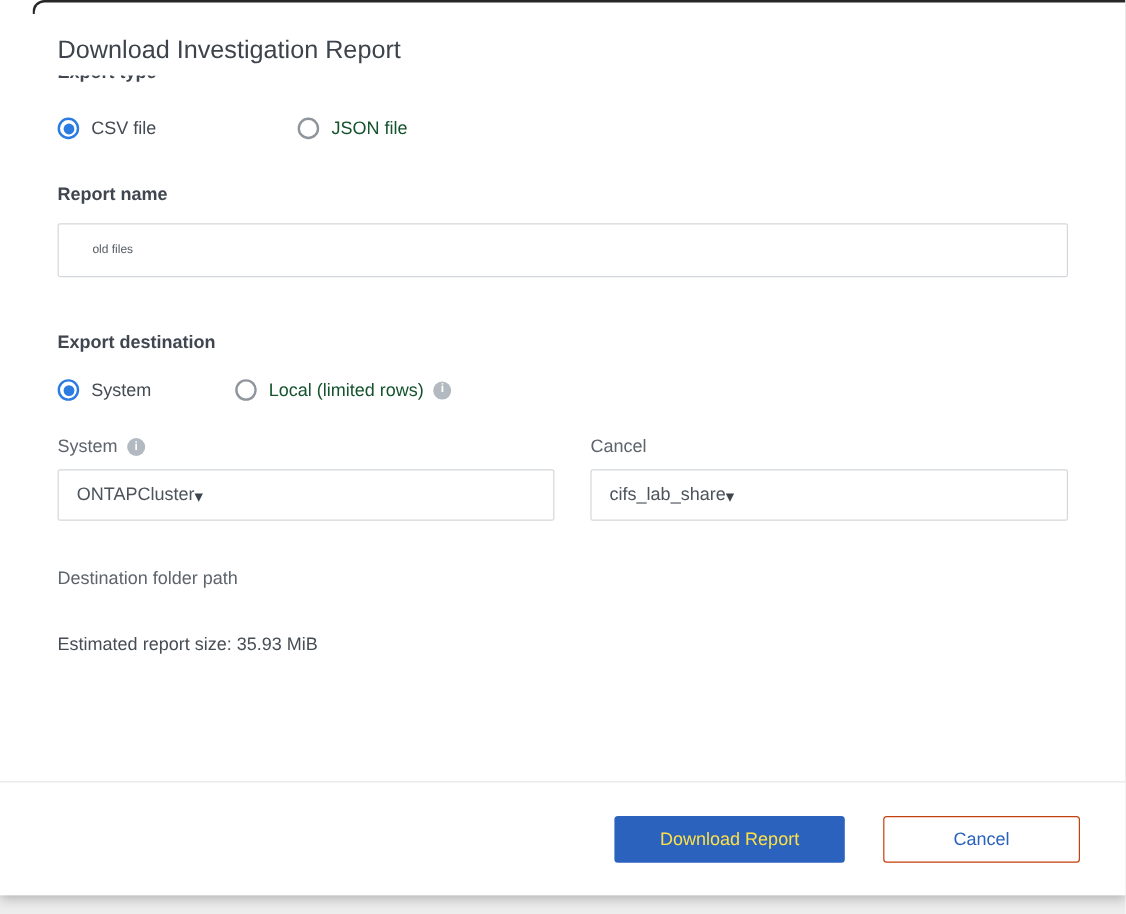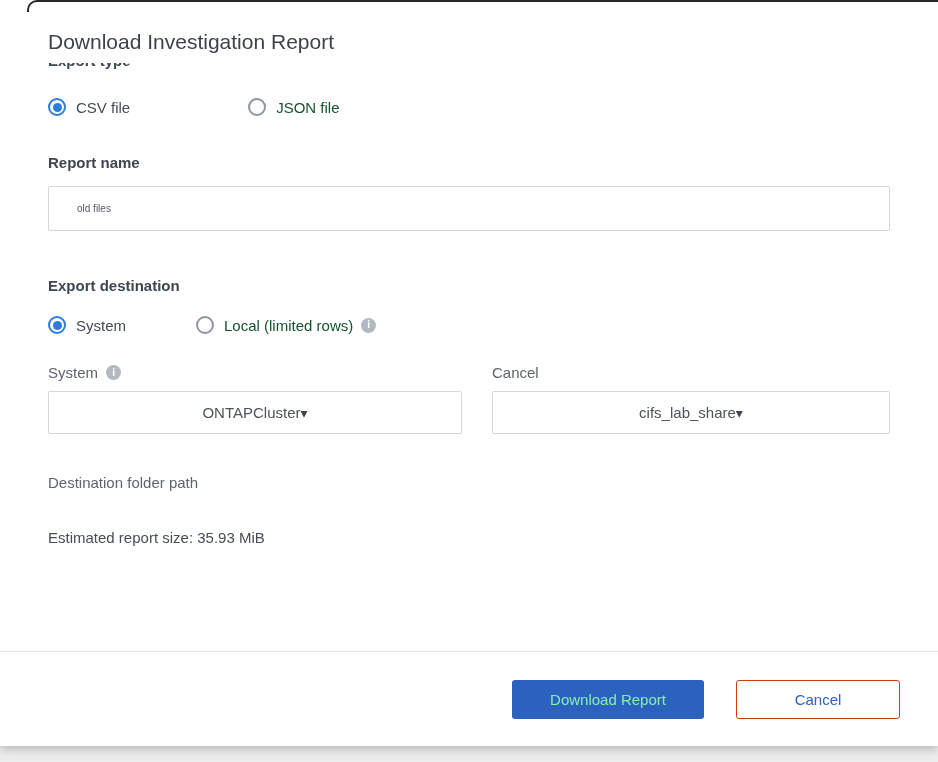--- a/index.html
+++ b/index.html
@@ -66,39 +66,39 @@
     padding: 0 28px; font-size: 10px; color: #555b63;
     font-family: inherit; outline: none; display: block; background: #fff;
   }
   .text-input::placeholder { color: #a9aeb6; }
 
   .cols { display: grid; grid-template-columns: 414px 1fr; column-gap: 30px; margin-top: 30px; }
   .field-label { font-size: 15px; color: #5d646c; display: flex; align-items: center; }
   .select {
     margin-top: 10px; height: 43px;
     border: 1px solid #d4d7db; border-radius: 2px; background: #fff;
-    display: flex; align-items: center; justify-content: center;
+    display: flex; align-items: center; justify-content: flex-start;
     padding: 13px 15px; cursor: pointer;
   }
   .select-value { font-size: 15px; color: #4d535b; }
   .chevron { font-size: 14px; color: #3f454c; line-height: 1; }
 
   .dest-label { margin-top: 40px; font-size: 15px; color: #5d646c; }
   .dest-input { margin-top: 8px; }
 
   .estimated { margin-top: 38px; font-size: 15px; color: #474d55; }
 
   .footer {
     position: absolute; left: 0; right: 0; bottom: 0; height: 95px;
     background: #fff; border-top: 1px solid #e4e6e9;
     display: flex; align-items: center; justify-content: flex-end;
     padding-right: 38px;
   }
   .btn-primary {
-    width: 192px; height: 39px; background: #2b62bd; color: #86efac;
+    width: 192px; height: 39px; background: #2b62bd; color: #fde047;
     font-size: 15px; border: none; border-radius: 3px; cursor: pointer;
     font-family: inherit;
   }
   .btn-cancel {
     width: 164px; height: 39px; background: #ffffff; color: #2b62bd;
     font-size: 15px; border: 1px solid #c2410c; border-radius: 3px;
     margin-left: 32px; cursor: pointer; font-family: inherit;
   }
 </style>
 </head>

